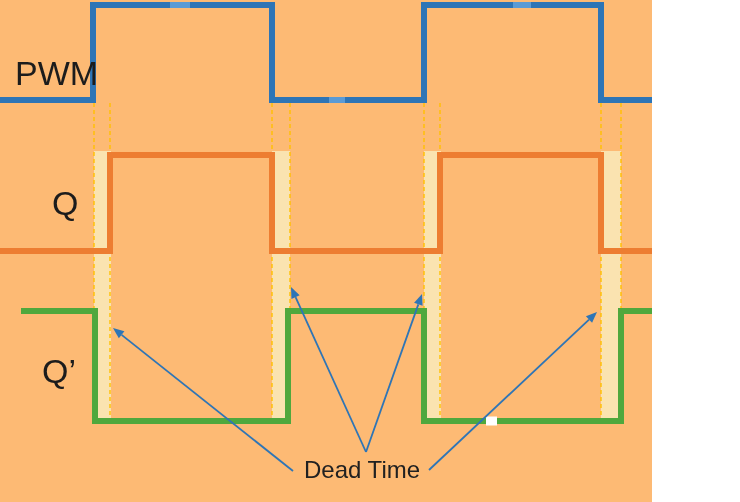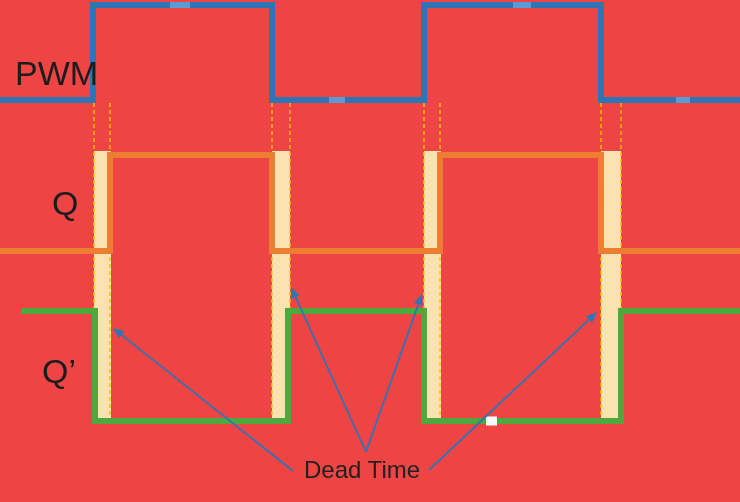--- a/index.html
+++ b/index.html
@@ -2,23 +2,23 @@
 <html><head>
 <meta charset="utf-8">
 <style>
   html, body {
     margin: 0;
     padding: 0;
     background: #ffffff;
   }
   .stage {
     position: relative;
-    width: 740px;
+    width: 652px;
     height: 502px;
-    background: #ef4444;
+    background: #fdba74;
     overflow: hidden;
     font-family: "Liberation Sans", sans-serif;
   }
   .stage svg {
     position: absolute;
     left: 0;
     top: 0;
     display: block;
   }
   .sig-label {

